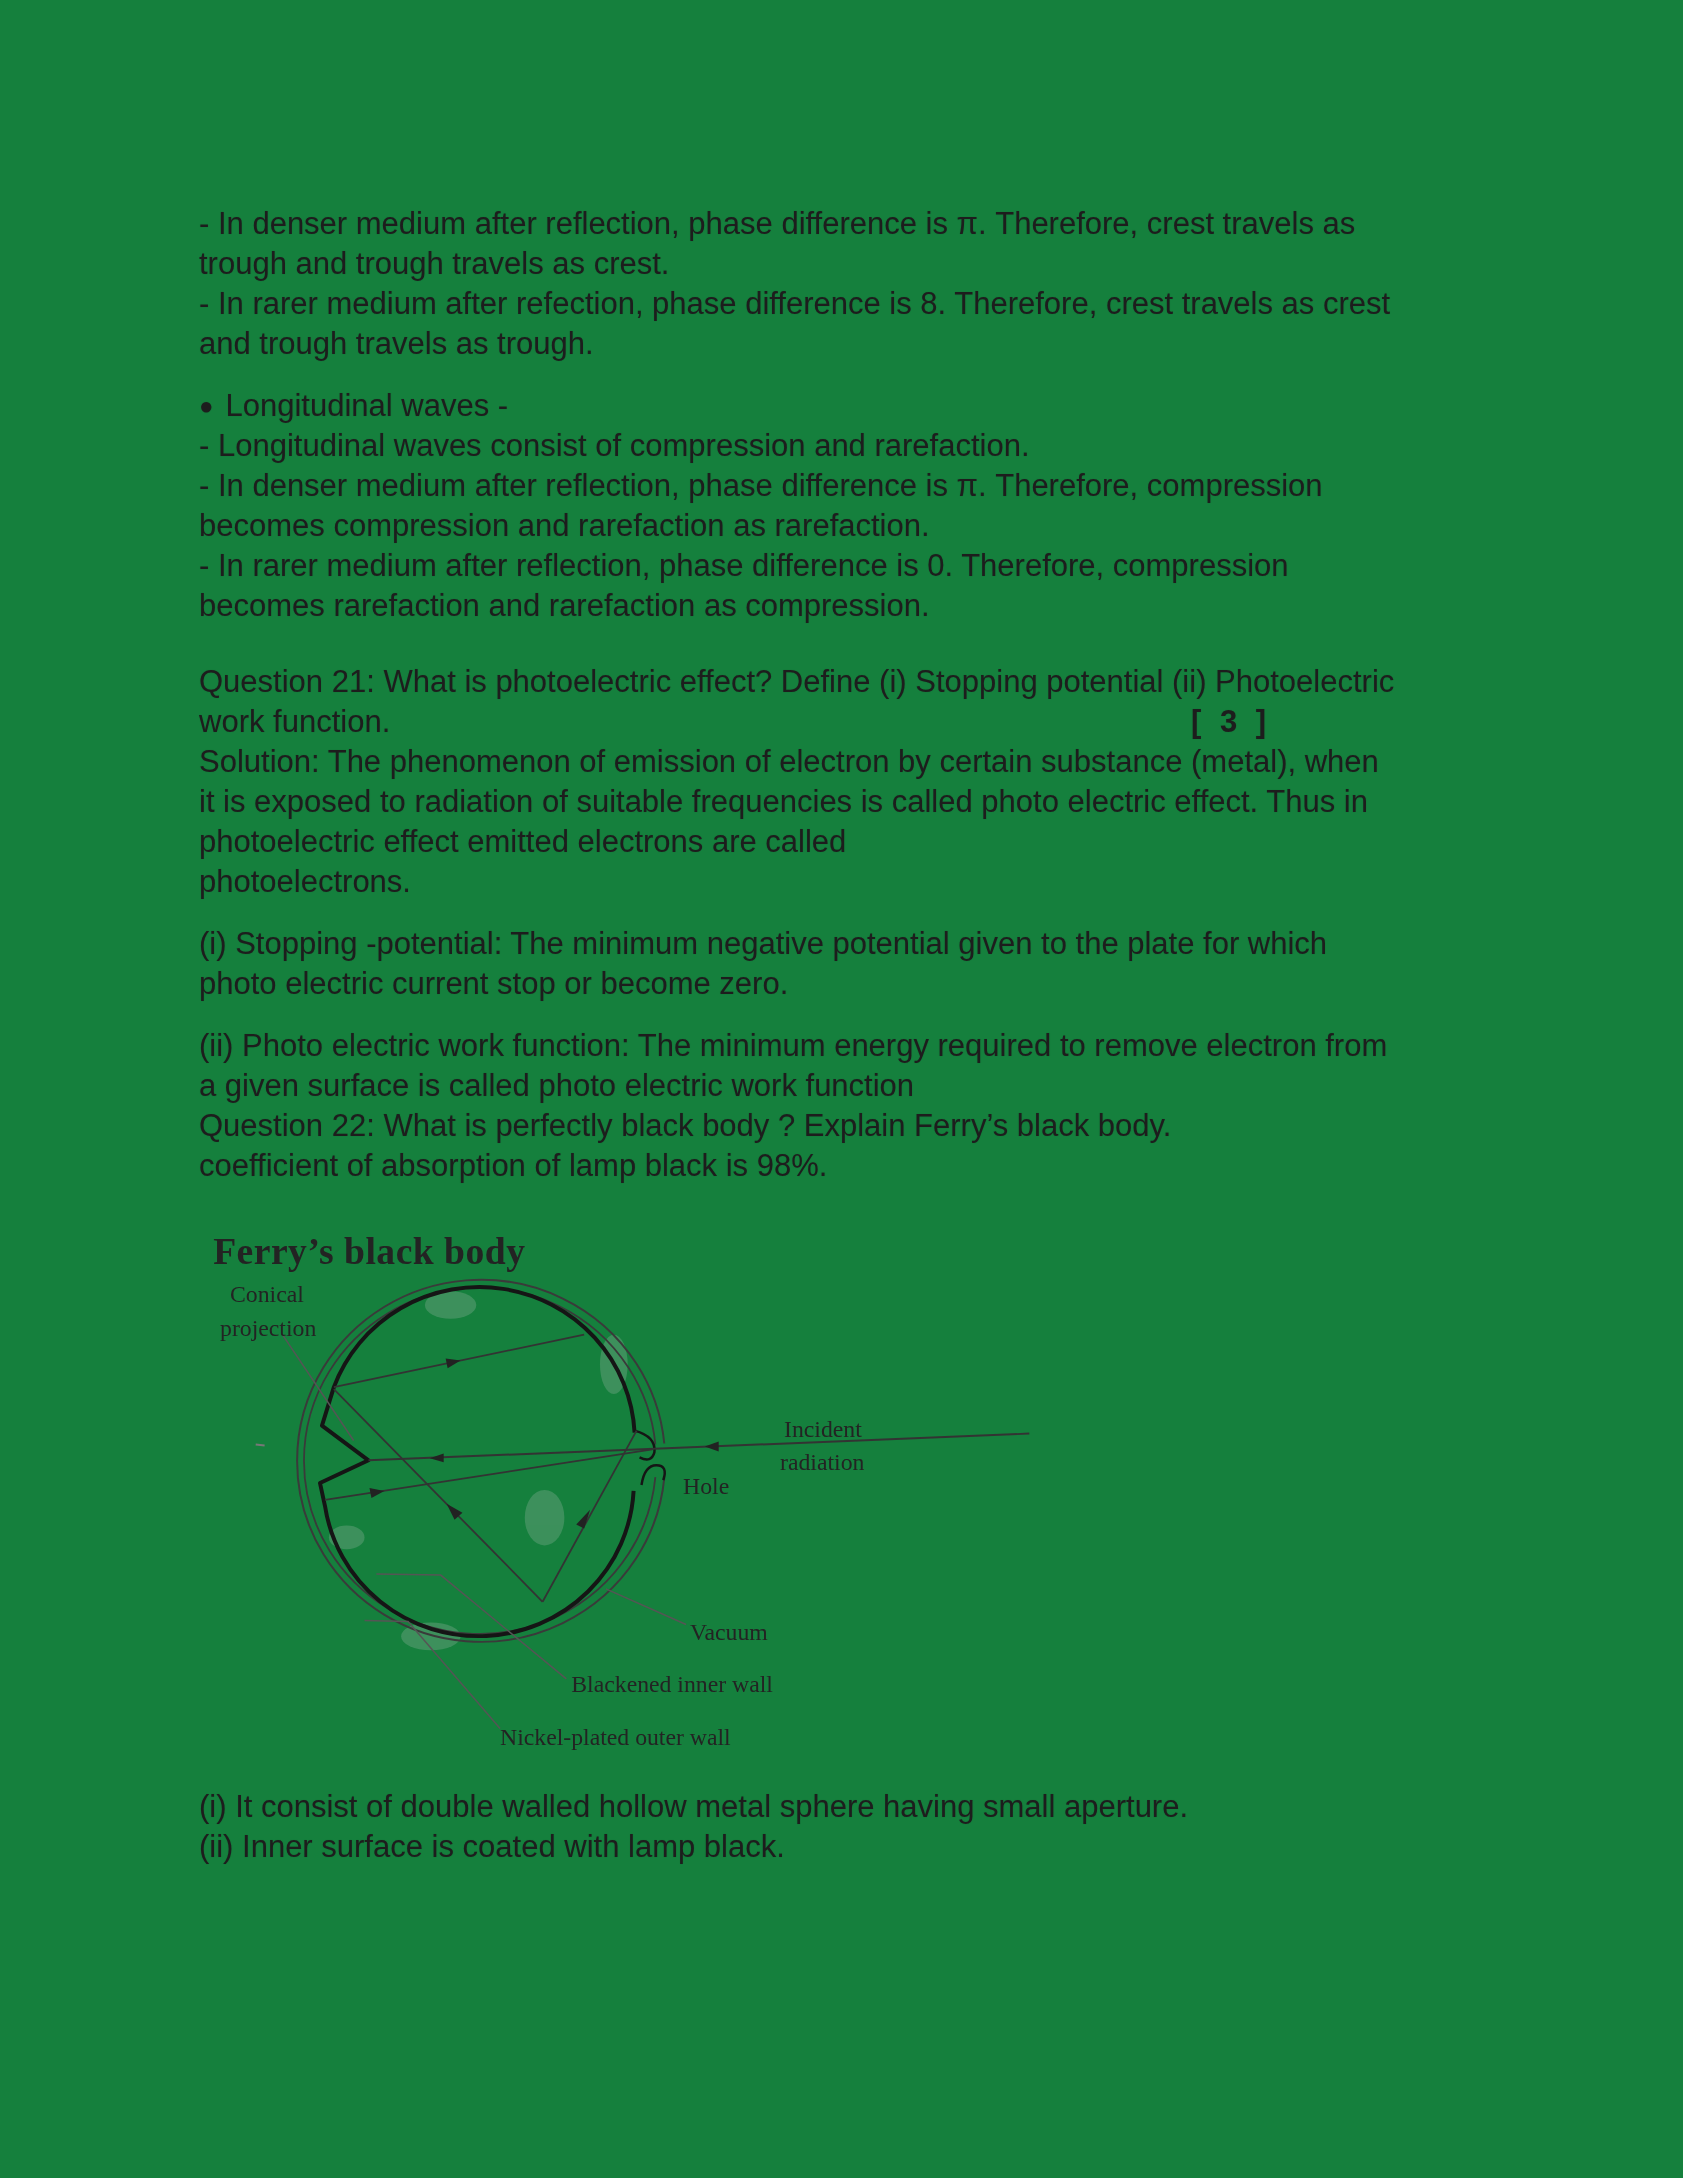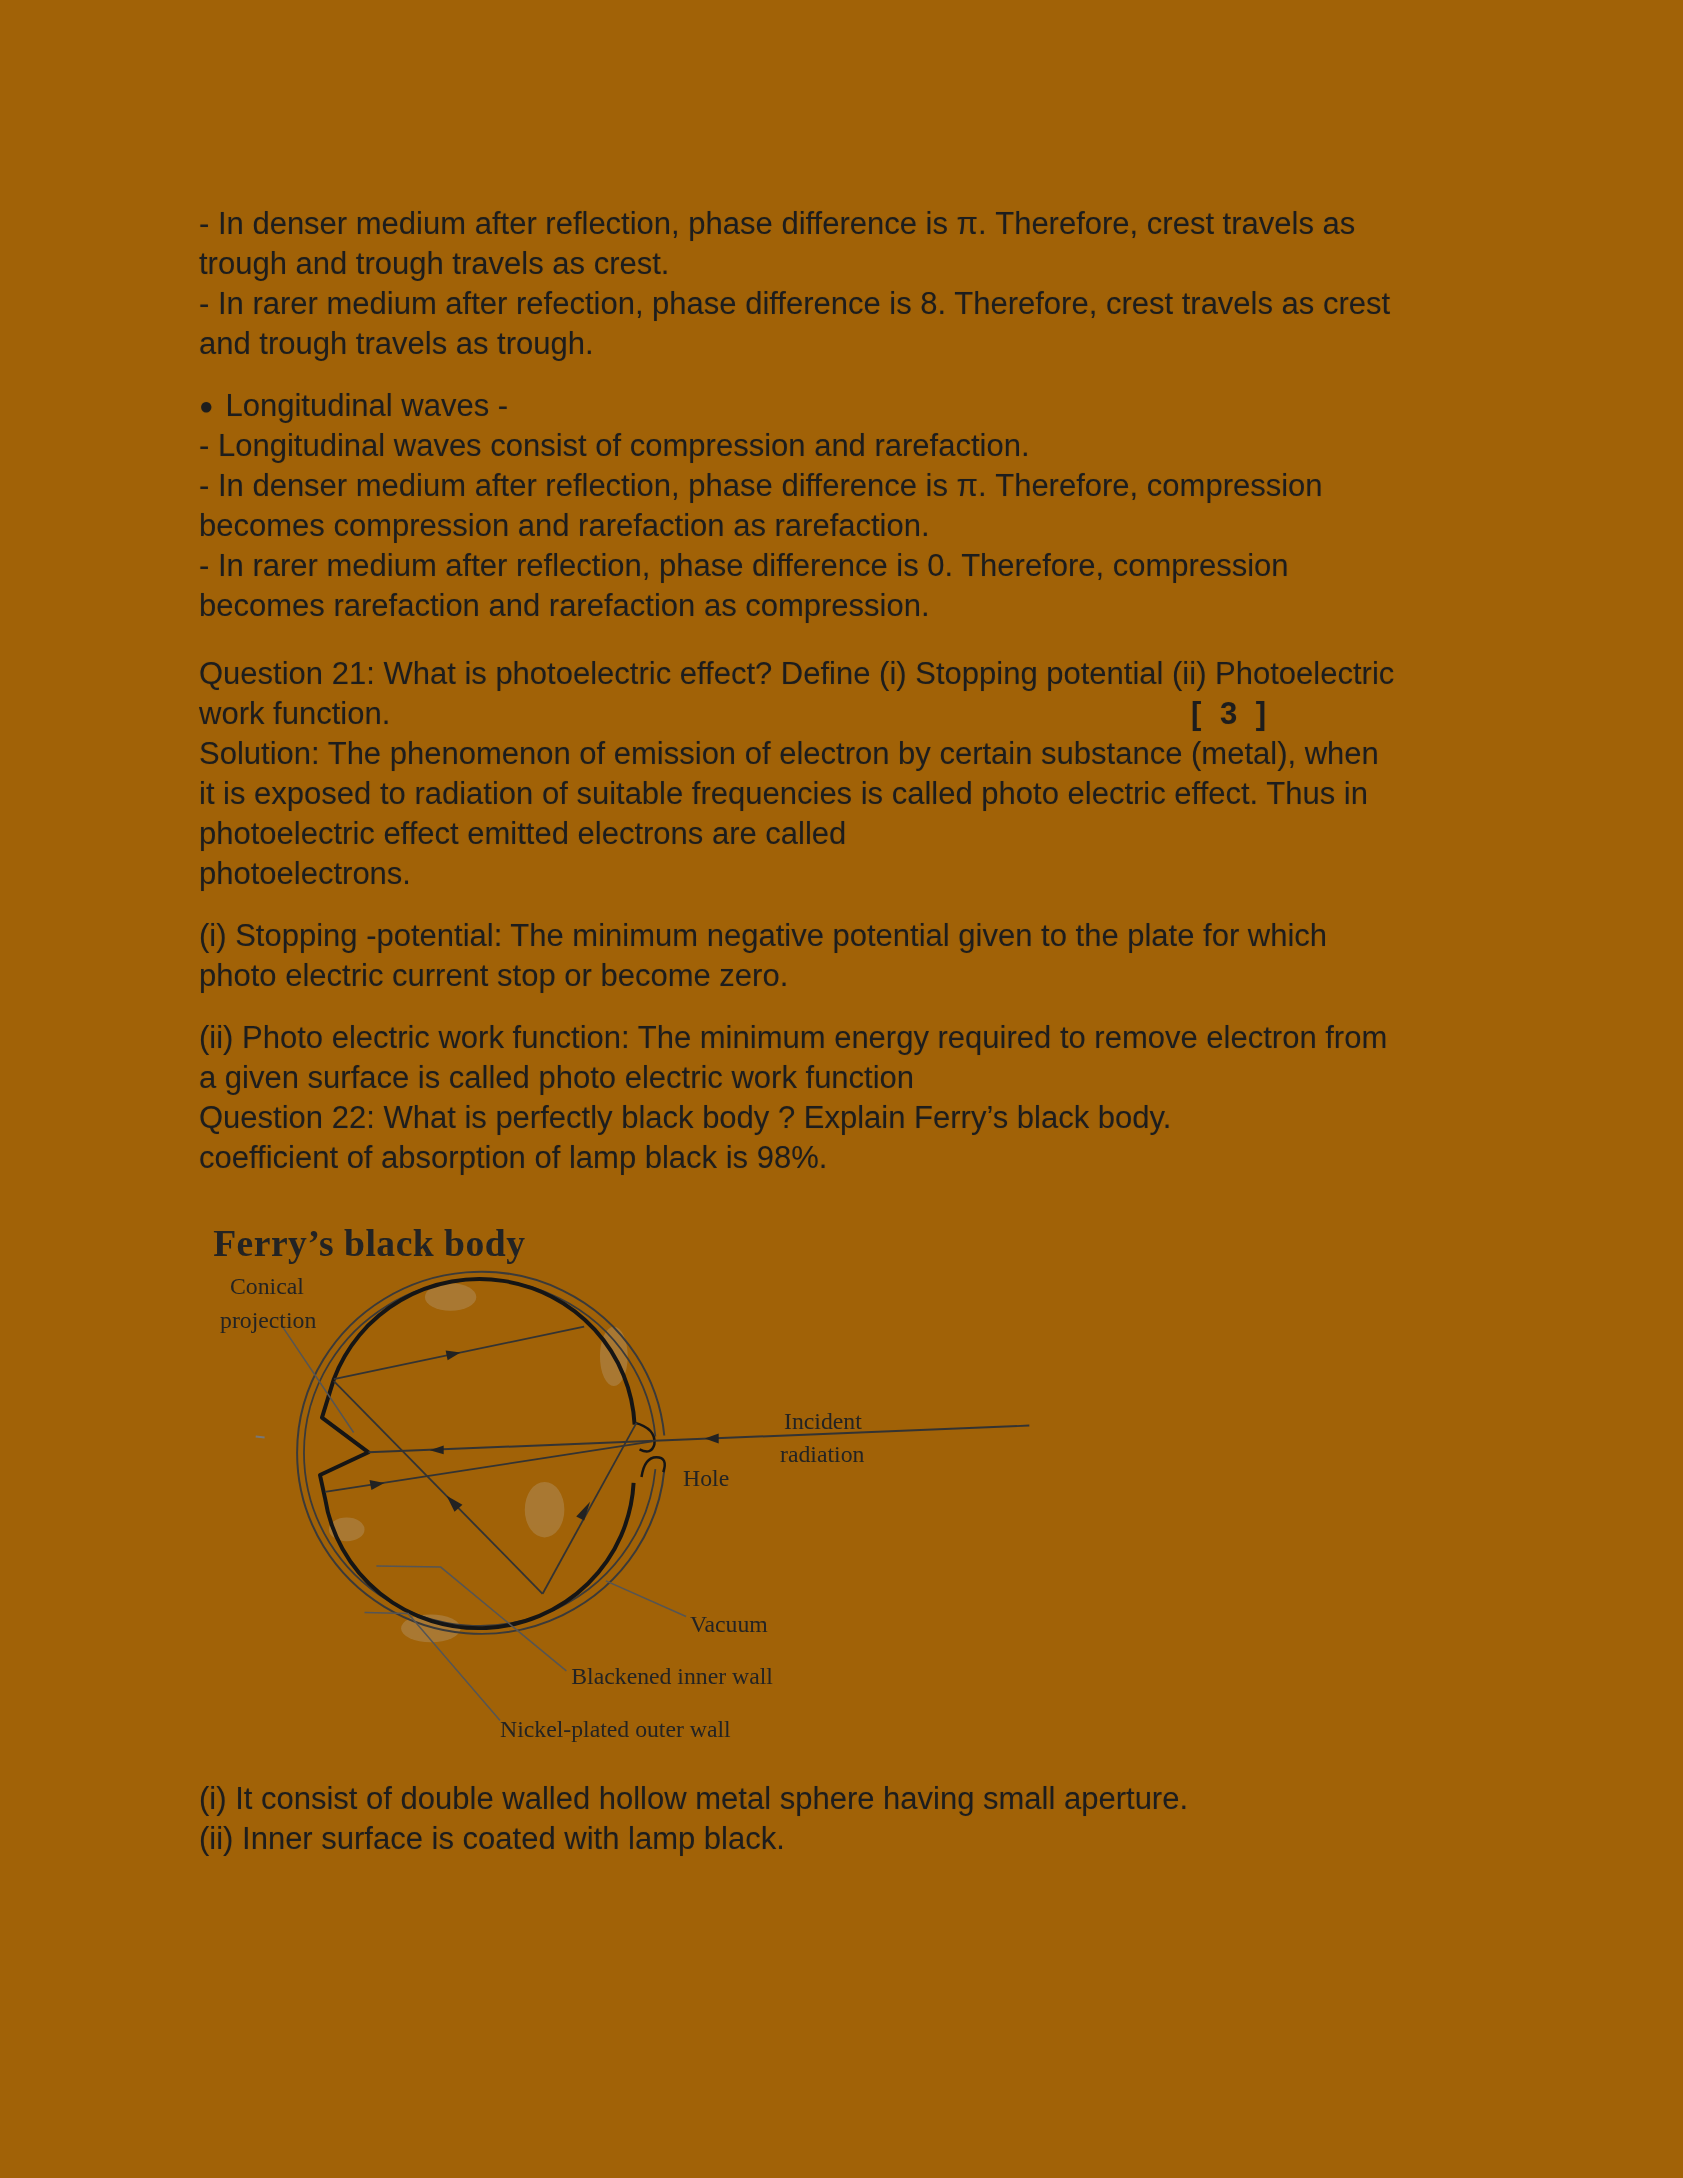--- a/index.html
+++ b/index.html
@@ -1,27 +1,27 @@
 <!DOCTYPE html>
 <html><head>
 <meta charset="utf-8">
 <style>
   html,body{margin:0;padding:0;background:#ffffff;}
   .page{
-    width:1683px;height:2178px;background:#a16207;position:relative;overflow:hidden;
+    width:1683px;height:2178px;background:#15803d;position:relative;overflow:hidden;
     font-family:"Liberation Sans",sans-serif;color:#1d1d1d;
   }
   .content{position:absolute;left:199px;top:204px;width:1455px;}
   .ln{
     font-size:31px;line-height:40px;white-space:pre;
     text-shadow:0 0 1px rgba(30,30,30,.22);
   }
   .b{font-weight:normal;}
   .bullet{font-size:24px;margin-right:12px;vertical-align:2px;font-weight:bold;}
-  .mt18{margin-top:28px}.mt20{}.mt22{margin-top:22px}
+  .mt18{margin-top:36px}.mt20{}.mt22{margin-top:22px}
   .mt25{margin-top:25px}.mt40{margin-top:22px}
   .rel{position:relative;}
   .marks{position:absolute;left:992px;top:0;letter-spacing:5px;font-weight:bold;}
   .figure{margin-top:25px;margin-left:-1px;width:891px;height:554px;position:relative;}
   .figure svg{display:block;}
   .figure text{font-family:"Liberation Serif",serif;fill:#232323;}
   .fig-title{font-size:38px;font-weight:bold;letter-spacing:.5px;fill:#1a1a1a;}
   .fig-label{font-size:24px;}
 </style>
 </head>

